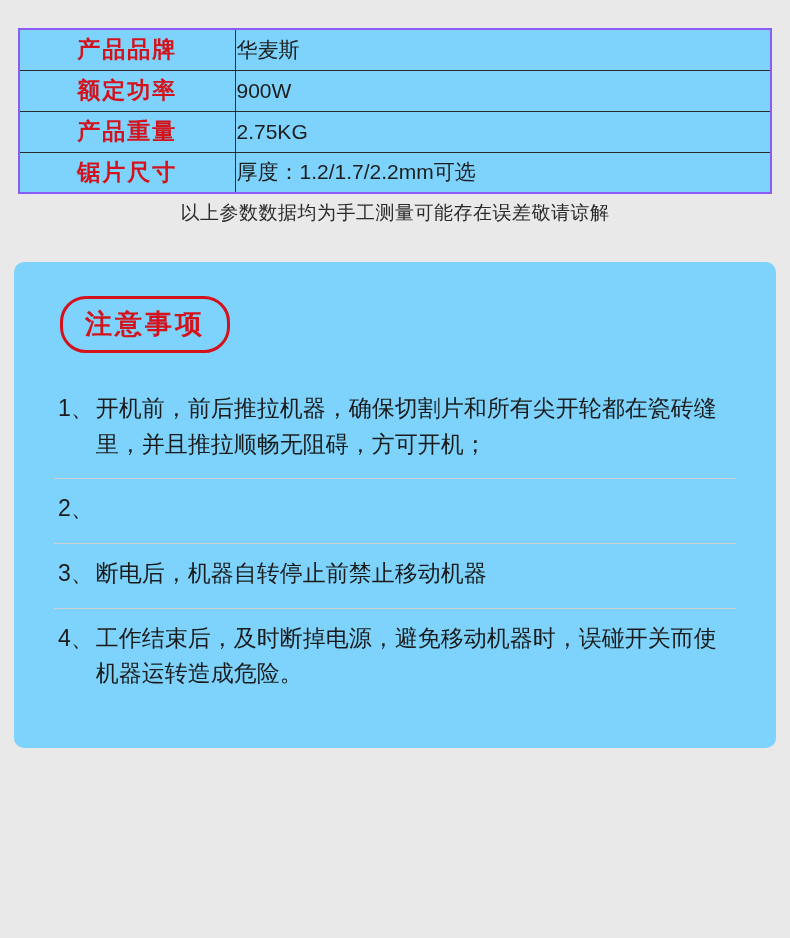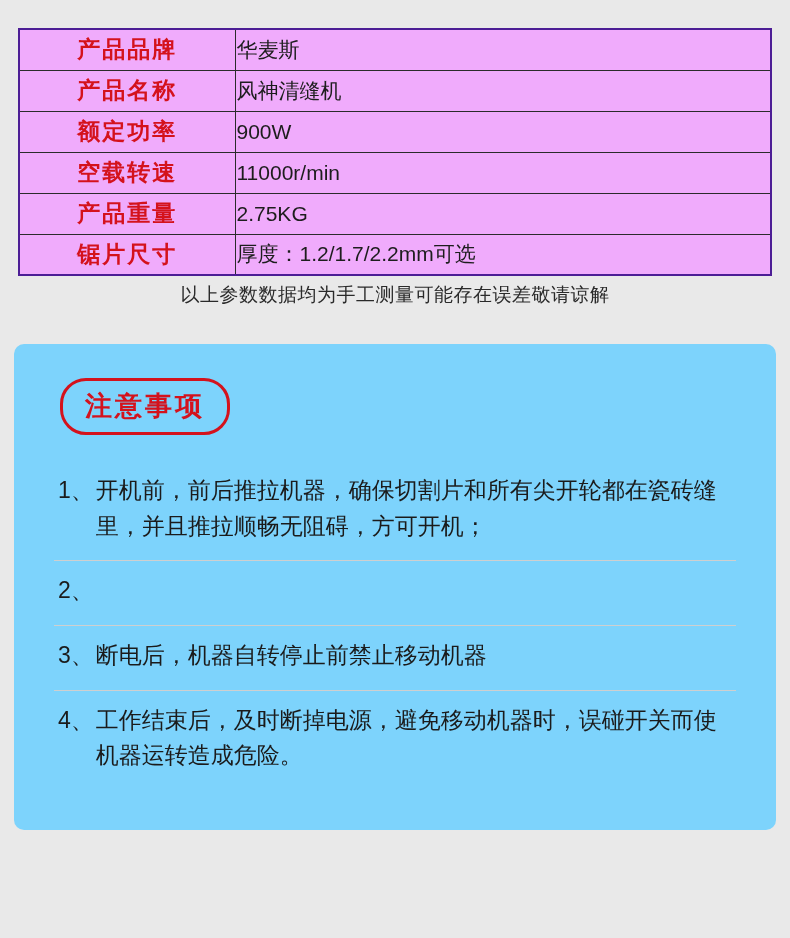--- a/index.html
+++ b/index.html
@@ -14,22 +14,22 @@
     overflow: hidden;
   }
 
   
   .spec-block {
     padding: 28px 18px 0 18px;
   }
   table.spec-table {
     width: 100%;
     border-collapse: collapse;
-    background: #f0abfc;
-    border: 2px solid #4c1d95;
+    background: #7dd3fc;
+    border: 2px solid #8b5cf6;
     table-layout: fixed;
   }
   table.spec-table td {
     border: 1px solid #2b2b2b;
     height: 41px;
     vertical-align: middle;
     box-sizing: border-box;
   }
   td.spec-label {
     width: 216px;
@@ -100,30 +100,22 @@
 <body>
 
 <div class="spec-block">
   <table class="spec-table">
     <tbody>
       <tr>
         <td class="spec-label">产品品牌</td>
         <td class="spec-value">华麦斯</td>
       </tr>
       <tr>
-        <td class="spec-label">产品名称</td>
-        <td class="spec-value">风神清缝机</td>
-      </tr>
-      <tr>
         <td class="spec-label">额定功率</td>
         <td class="spec-value">900W</td>
-      </tr>
-      <tr>
-        <td class="spec-label">空载转速</td>
-        <td class="spec-value">11000r/min</td>
       </tr>
       <tr>
         <td class="spec-label">产品重量</td>
         <td class="spec-value">2.75KG</td>
       </tr>
       <tr>
         <td class="spec-label">锯片尺寸</td>
         <td class="spec-value">厚度：1.2/1.7/2.2mm可选</td>
       </tr>
     </tbody>

